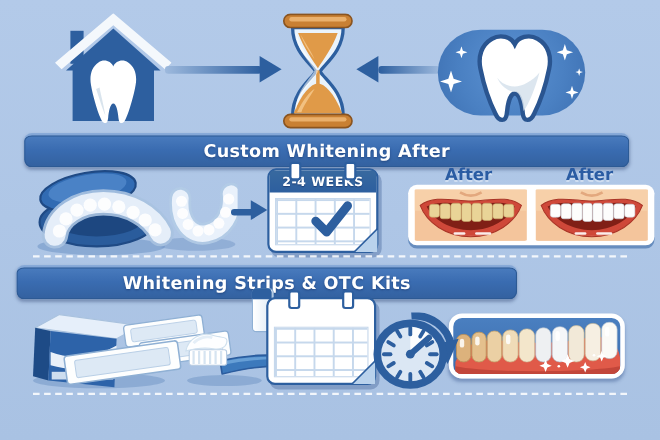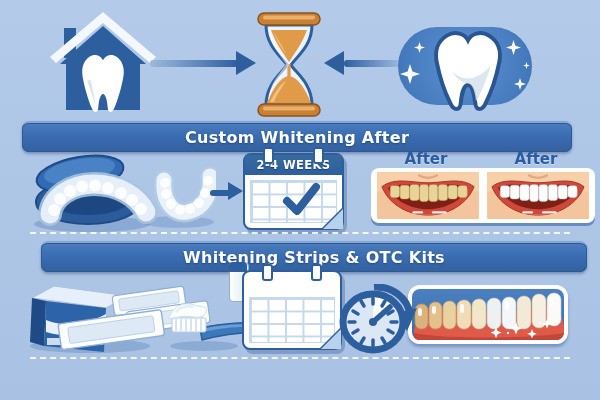--- a/index.html
+++ b/index.html
@@ -258,21 +258,21 @@
         </g>
         <path d="M30,41 C40,44.5 64,44.5 74,41 C66,44 38,44 30,41 Z" fill="#ef8a74" opacity=".9"></path>
         <rect x="36" y="40" width="11" height="2.4" rx="1.2" fill="#ffffff" opacity=".9"></rect>
         <rect x="56" y="40" width="15" height="2.4" rx="1.2" fill="#ffffff" opacity=".9"></rect>
       </svg>
     </div>
   </div>
 
   <div class="dashline" style="left:30px;top:232px;"></div>
 
-  <div class="banner" style="left:41px;top:241px;width:546px;">
+  <div class="banner" style="left:15px;top:241px;width:455px;">
     <span>Whitening Strips &amp; OTC Kits</span>
   </div>
 
   <svg class="abs" style="left:20px;top:272px;" width="220" height="82" viewBox="0 0 220 82">
     <ellipse cx="70" cy="74" rx="60" ry="7" fill="#6e93c4" opacity=".5"></ellipse>
     <polygon points="12,26 34,14 108,24 86,36" fill="#e6effa" stroke="#a9c2de" stroke-width="1"></polygon>
     <polygon points="12,26 26,29 24,74 10,70" fill="#1e4b86"></polygon>
     <polygon points="26,29 86,36 84,80 24,74" fill="#2d63a9"></polygon>
     <path d="M26,48 C46,56 68,52 86,42 L86,54 C68,64 46,66 26,60 Z" fill="#f3f8fd" opacity=".95"></path>
     <rect x="27" y="66" width="56" height="7" fill="#eaf2fb" opacity=".85"></rect>

